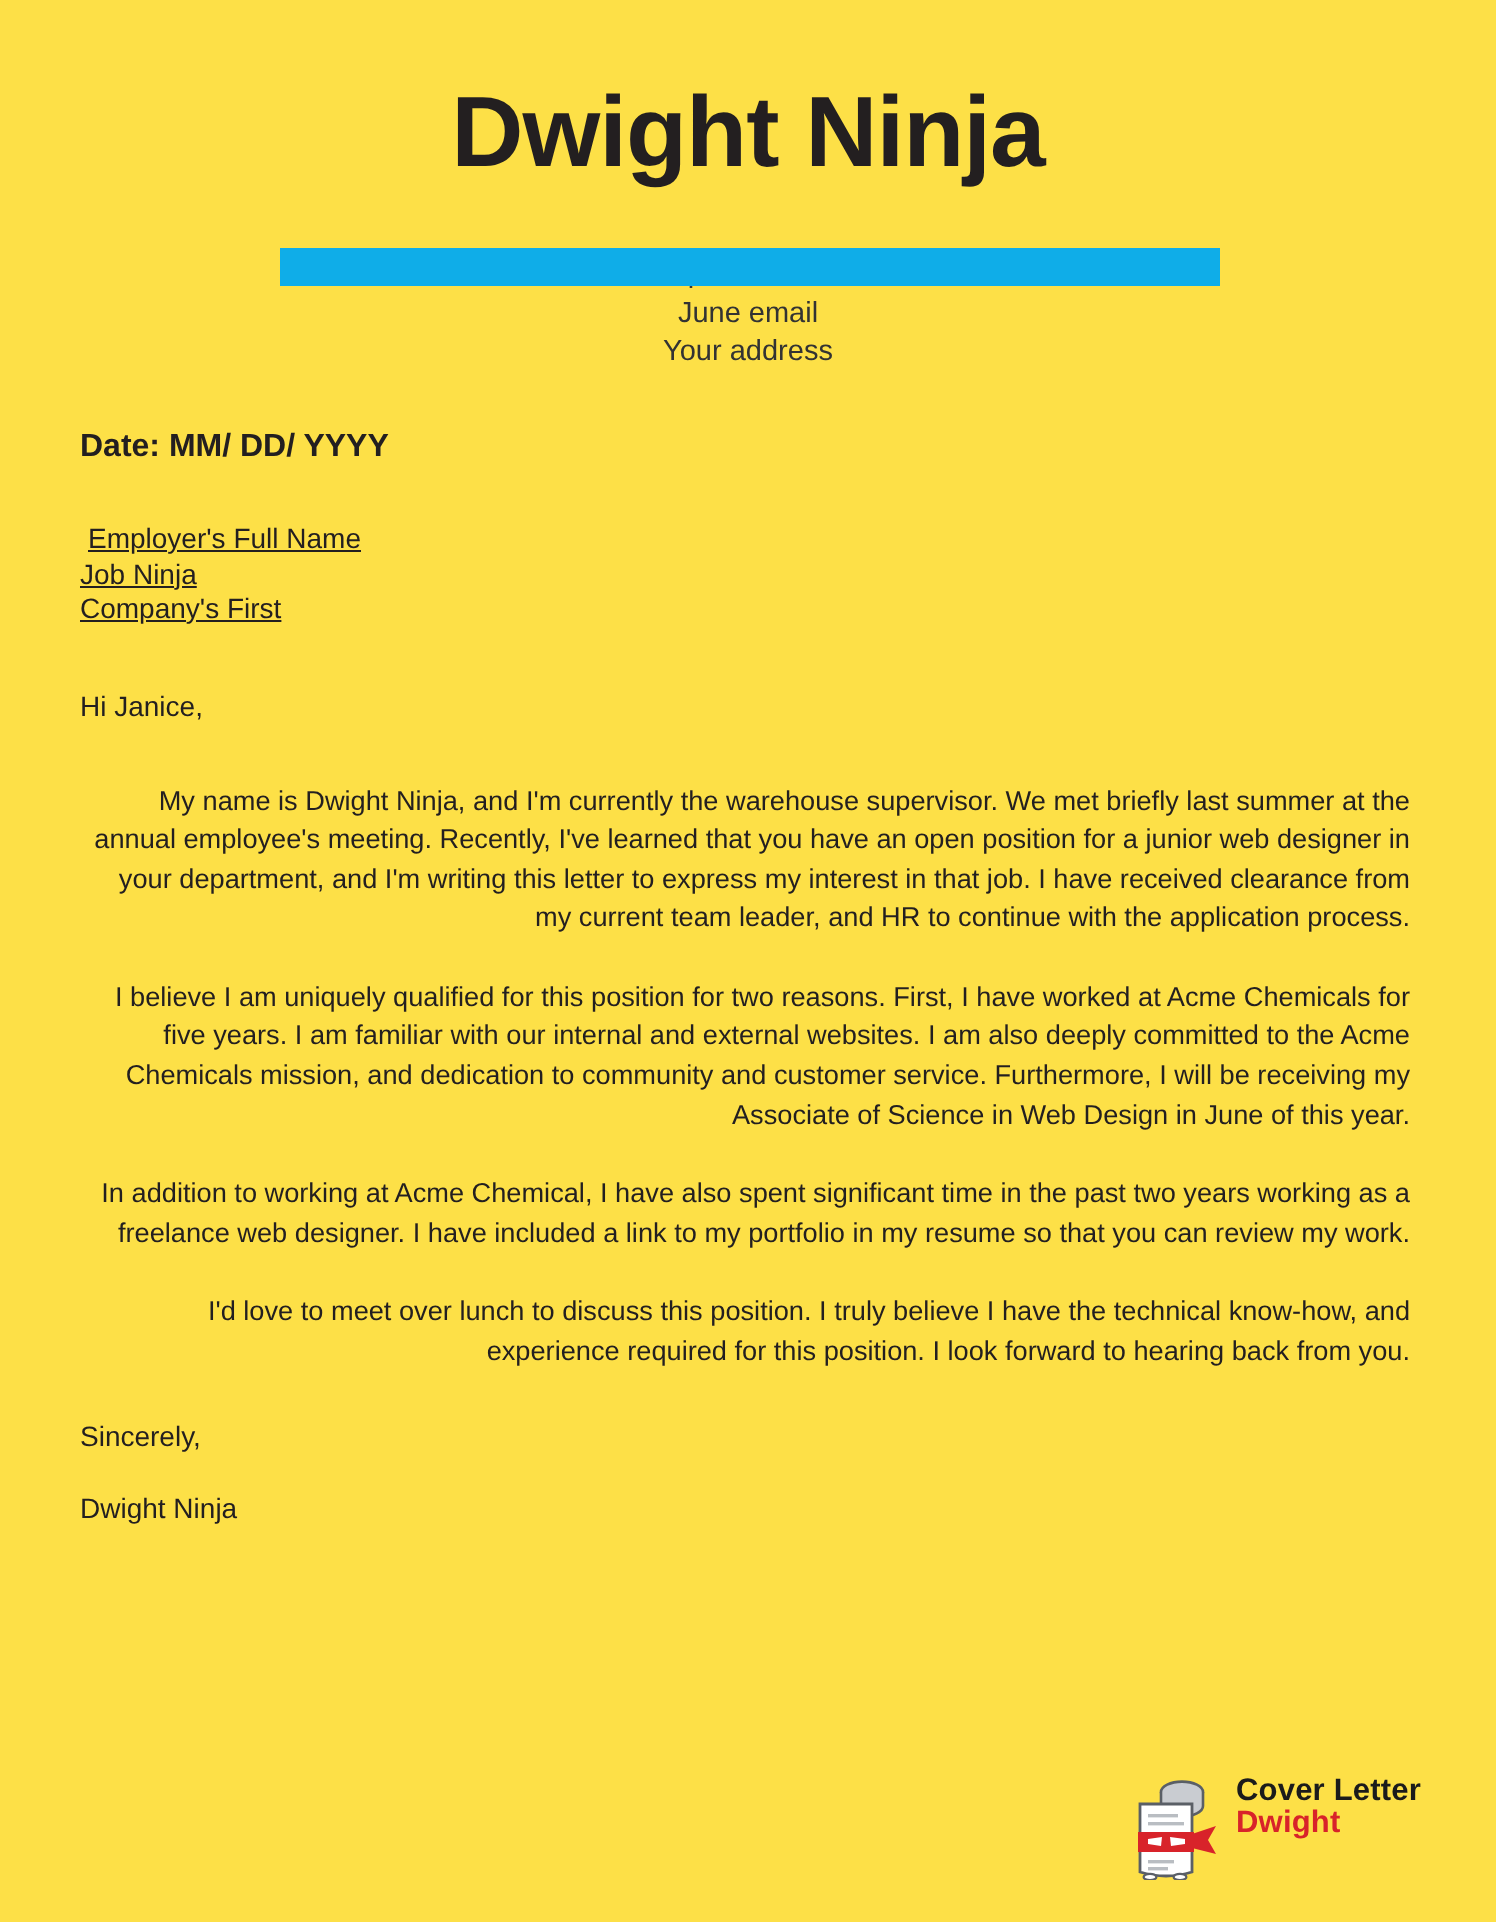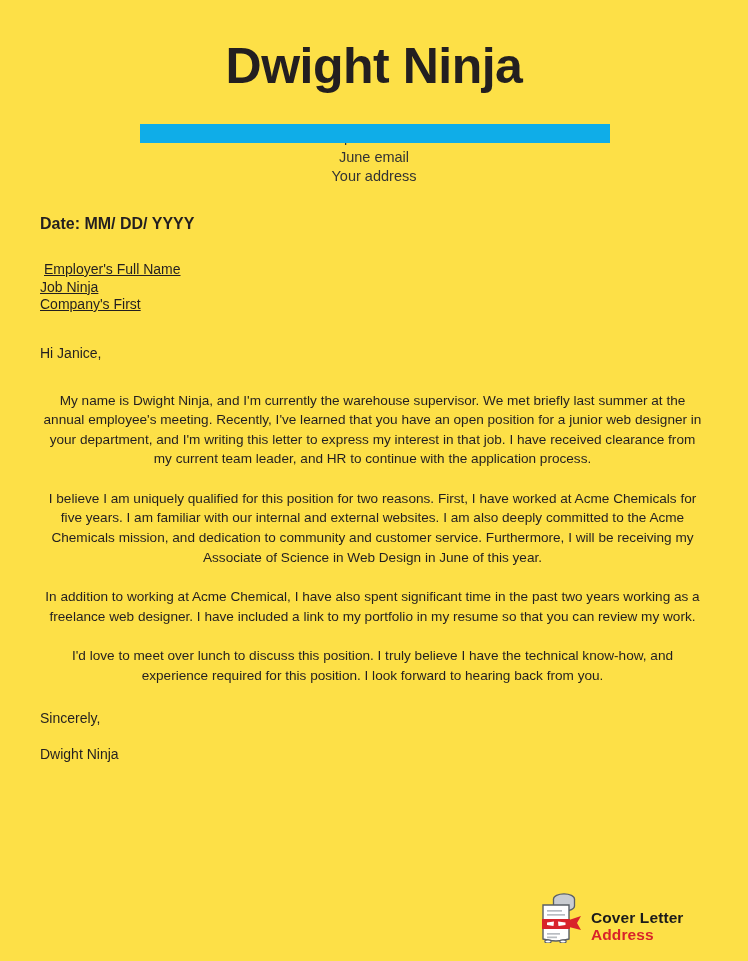--- a/index.html
+++ b/index.html
@@ -98,47 +98,47 @@
     font-size: 14px;
     line-height: 18px;
     margin: 0 0 29px 0;
     color: #231f20;
   }
   .para {
     font-size: 13.6px;
     line-height: 19.6px;
     margin: 0 0 20px 0;
     color: #231f20;
-    text-align: center;
+    text-align: right;
   }
   .para.last-para {
     margin-bottom: 23px;
   }
   .closing {
     font-size: 14px;
     line-height: 18px;
     margin: 0 0 18px 0;
     color: #231f20;
   }
   .signature {
     font-size: 14px;
     line-height: 18px;
     margin: 0;
     color: #231f20;
   }
 
   
   .footer-logo {
     position: absolute;
-    left: 536px;
+    left: 563px;
     top: 888px;
     width: 160px;
     height: 55px;
     display: flex;
-    align-items: flex-end;
+    align-items: flex-start;
     gap: 9px;
   }
   .logo-mark {
     width: 46px;
     height: 52px;
     flex: 0 0 46px;
     position: relative;
   }
   .logo-words {
     display: flex;
@@ -218,17 +218,17 @@
         <path d="M22 30.5 L29.5 31.5 L29.5 34 L22.5 35 Z" fill="#ffffff"></path>
 
         <path d="M33 29 L45 25 L41 32 L45 39 L33 36 Z" fill="#d8232a"></path>
 
         <ellipse cx="12" cy="50.5" rx="3.2" ry="1.6" fill="#ffffff" stroke="#5a5f66" stroke-width="1.1"></ellipse>
         <ellipse cx="27" cy="50.5" rx="3.2" ry="1.6" fill="#ffffff" stroke="#5a5f66" stroke-width="1.1"></ellipse>
       </svg>
     </div>
     <div class="logo-words">
       <span class="logo-line1">Cover Letter</span>
-      <span class="logo-line2">Address</span>
+      <span class="logo-line2">Dwight</span>
     </div>
   </div>
 
 </div>
 
 </body></html>

